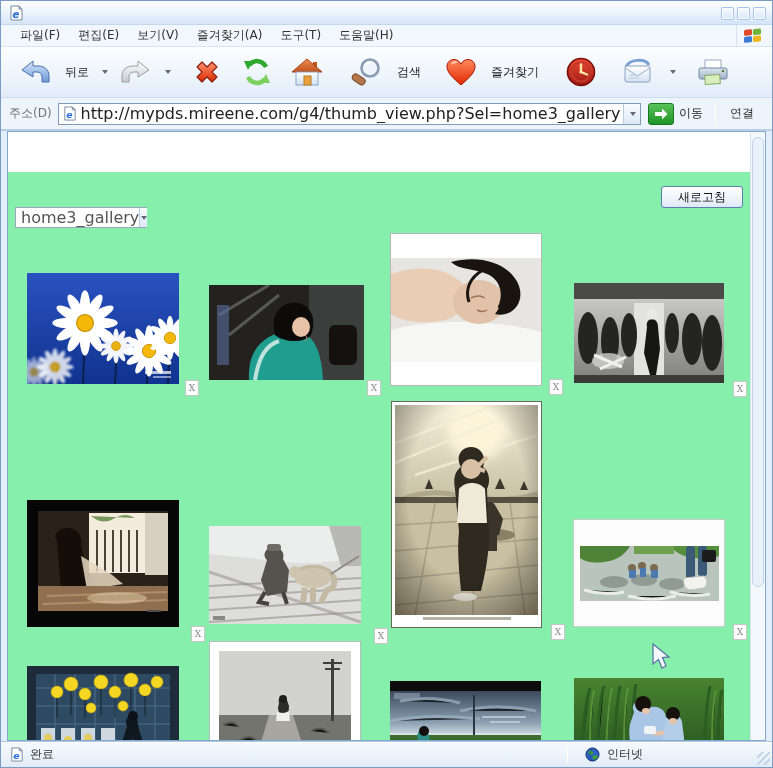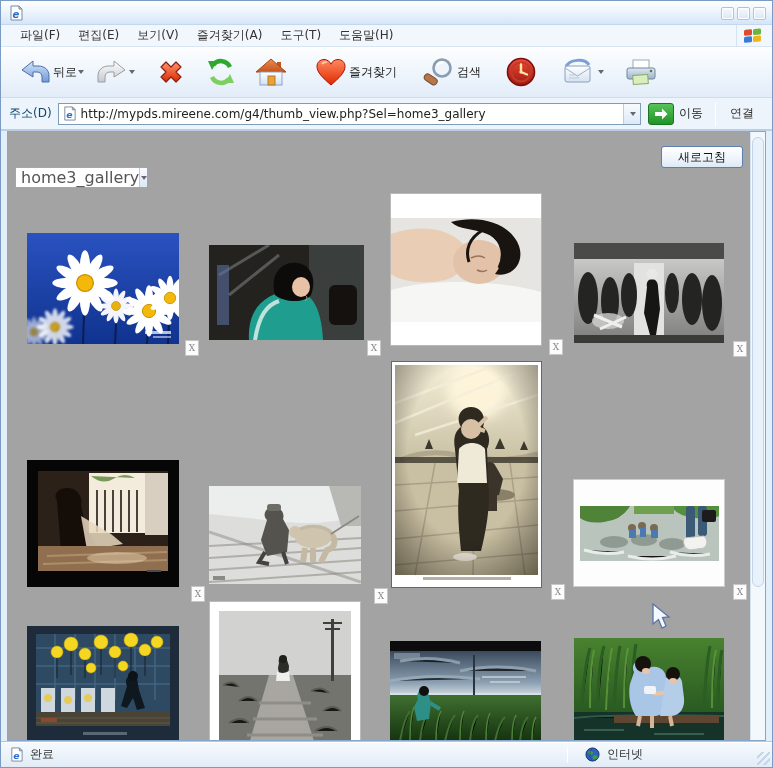--- a/index.html
+++ b/index.html
@@ -18,39 +18,39 @@
   
   .menubar { position:absolute; left:0; top:24px; right:0; height:22px; background:#f2f7fd;
     border-bottom:1px solid #d8e5f3; display:flex; align-items:flex-end; padding-left:10px; }
   .menu-item { padding:2px 9px; color:#333; cursor:default; }
   .menu-right { position:absolute; right:4px; top:0; height:22px; display:flex; align-items:center; border-left:1px solid #d4e2f2; padding:0 6px; }
 
   
   .toolbar { position:absolute; left:0; top:46px; right:0; height:51px;
     background:linear-gradient(#fdfeff,#eaf2fb 70%,#e2ecf8); border-bottom:1px solid #cdddef;
     display:flex; align-items:center; padding-left:14px; }
-  .tbtn { display:flex; align-items:center; gap:0; padding:3px 4px; border-radius:3px; cursor:default; }
+  .tbtn { display:flex; align-items:center; gap:12px; padding:3px 4px; border-radius:3px; cursor:default; }
   .tbtn .lbl { color:#222; font-size:12px; }
   .chev { width:0; height:0; border-left:3px solid transparent; border-right:3px solid transparent; border-top:4px solid #667; margin-left:1px; }
 
   
   .addressbar { position:absolute; left:0; top:97px; right:0; height:33px; background:#eef4fb;
     border-bottom:2px solid #b9cfe8; display:flex; align-items:center; padding:0 8px; }
-  .addr-label { margin-right:6px; color:#0c4a6e; white-space:nowrap; }
+  .addr-label { margin-right:6px; color:#737373; white-space:nowrap; }
   .addr-combo { flex:1; height:22px; background:#fff; border:1px solid #7f9db9; display:flex; align-items:center; padding-left:3px; position:relative; }
-  .addr-input { flex:1; border:none; outline:none; font-family:"DejaVu Sans",sans-serif; font-size:12px; color:#222; margin-left:4px; background:transparent; }
+  .addr-input { flex:1; border:none; outline:none; font-family:"DejaVu Sans",sans-serif; font-size:16px; color:#222; margin-left:4px; background:transparent; }
   .combo-btn { width:17px; height:20px; background:linear-gradient(#f8fbfe,#dce9f7); border-left:1px solid #b9cde4; display:flex; align-items:center; justify-content:center; cursor:default; }
   .go-btn { width:26px; height:22px; margin-left:7px; background:linear-gradient(#59c258,#1f9426); border:1px solid #17771d; border-radius:3px; display:flex; align-items:center; justify-content:center; cursor:default; }
   .go-label { margin:0 8px 0 5px; color:#222; }
   .links-sep { width:1px; height:24px; background:#cdddee; border-right:1px solid #ffffff; margin:0 4px; }
   .links-label { padding:0 10px; color:#333; }
 
   
   .content-wrap { position:absolute; left:6px; right:6px; top:130px; bottom:26px; border:1px solid #86a7cc; background:#fff; display:flex; }
-  .page { flex:1; position:relative; overflow:hidden; background:#a3a3a3; }
+  .page { flex:1; position:relative; overflow:hidden; background:#86efac;margin-top:40px; }
   .vscroll { width:15px; background:#f3f8fd; border-left:1px solid #d5e2f0; position:relative; }
   .vthumb { position:absolute; left:1px; right:1px; top:5px; height:450px; background:#e9f1fa; border:1px solid #c2d4e8; border-radius:6px; }
 
   .refresh-btn { position:absolute; left:653px; top:14px; width:82px; height:22px;
     background:linear-gradient(#ffffff,#eef4fb 60%,#dde9f6); border:1px solid #5a7fb0; border-radius:3px;
     font-family:inherit; font-size:12px; color:#111; cursor:default; }
   .gal-select { position:absolute; left:7px; top:35px; width:132px; height:21px; background:#fff; border:1px solid #9aa8b8; display:flex; align-items:center; cursor:default; }
   .gal-select .val { flex:1; padding-left:5px; color:#555; font-size:16px; }
   .gal-select .combo-btn { height:19px; }
 
@@ -225,34 +225,34 @@
       </svg>
     </div>
     <div class="tbtn" style="margin-right:16px">
       <svg width="36" height="32" viewBox="0 0 34 32">
         <rect x="23" y="6" width="4" height="7" fill="#c2541e"></rect>
         <polygon points="17,3 32,16 2,16" fill="url(#gRoof)" stroke="#a5481a"></polygon>
         <rect x="6" y="16" width="22" height="13" fill="url(#gHouse)" stroke="#8ba6c8"></rect>
         <rect x="14" y="20" width="7" height="9" fill="#e8a13c" stroke="#b57a20"></rect>
       </svg>
     </div>
-    <div class="tbtn" style="margin-right:16px">
-      <svg width="36" height="32" viewBox="0 0 34 32">
-        <path d="M17 29 C9 22 3 16.5 3 10.5 C3 6.2 6.2 3.5 10 3.5 C13.2 3.5 16 5.6 17 8.2 C18 5.6 20.8 3.5 24 3.5 C27.8 3.5 31 6.2 31 10.5 C31 16.5 25 22 17 29 Z" fill="url(#gHeart)" stroke="#a81400"></path>
-        <path d="M8 8 a5 4 0 0 1 5 -2" stroke="#ffc4ae" stroke-width="2" fill="none"></path>
-      </svg>
-      <span class="lbl">즐겨찾기</span>
-    </div>
     <div class="tbtn" style="margin-right:14px">
       <svg width="36" height="32" viewBox="0 0 34 32">
         <rect x="2" y="20" width="14" height="7" rx="3.5" transform="rotate(33 9 23)" fill="#b4764a" stroke="#7a4a28"></rect>
         <circle cx="20" cy="12" r="8.5" fill="#eef4fb" stroke="#8a9cb0" stroke-width="2.6"></circle>
         <path d="M15 9 a6.5 6.5 0 0 1 6 -2" stroke="#ffffff" stroke-width="2" fill="none"></path>
       </svg>
       <span class="lbl">검색</span>
+    </div>
+    <div class="tbtn" style="margin-right:16px">
+      <svg width="36" height="32" viewBox="0 0 34 32">
+        <path d="M17 29 C9 22 3 16.5 3 10.5 C3 6.2 6.2 3.5 10 3.5 C13.2 3.5 16 5.6 17 8.2 C18 5.6 20.8 3.5 24 3.5 C27.8 3.5 31 6.2 31 10.5 C31 16.5 25 22 17 29 Z" fill="url(#gHeart)" stroke="#a81400"></path>
+        <path d="M8 8 a5 4 0 0 1 5 -2" stroke="#ffc4ae" stroke-width="2" fill="none"></path>
+      </svg>
+      <span class="lbl">즐겨찾기</span>
     </div>
     <div class="tbtn" style="margin-right:12px">
       <svg width="36" height="34" viewBox="0 0 34 34">
         <circle cx="17" cy="17" r="13.5" fill="url(#gClock)" stroke="#7a0f0a" stroke-width="1.6"></circle>
         <circle cx="17" cy="17" r="9.5" fill="none" stroke="#c23a28" stroke-width="2"></circle>
         <path d="M17 17 L17 9.5 M17 17 L23 19.5" stroke="#ffe9a0" stroke-width="2.4" stroke-linecap="round"></path>
         <circle cx="17" cy="17" r="1.6" fill="#ffe9a0"></circle>
       </svg>
     </div>
     <div class="tbtn" style="margin-right:10px">

